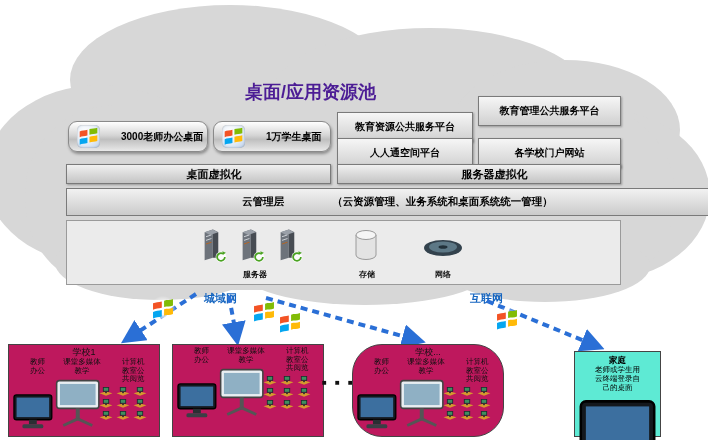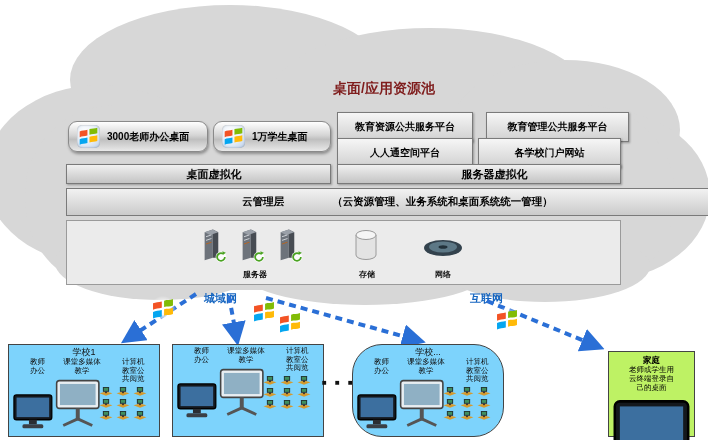--- a/index.html
+++ b/index.html
@@ -4,27 +4,27 @@
 <style>
   * { margin:0; padding:0; box-sizing:border-box; }
   html,body { width:708px; height:440px; }
   body { font-family:"Liberation Sans","DejaVu Sans",sans-serif; background:#fff; overflow:hidden; }
   #stage { position:relative; width:708px; height:440px; background:#fff; }
 
   
   .puff { position:absolute; background:#d7d7d7; border-radius:50%; }
   .cloud-body { position:absolute; background:#d7d7d7; border-radius:90px; }
 
-  .diagram-title { position:absolute; left:245px; top:80px; width:190px; text-align:right;
-    font-size:14px; font-weight:bold; color:#7f1d1d; }
+  .diagram-title { position:absolute; left:245px; top:80px; width:190px; text-align:left;
+    font-size:18px; font-weight:bold; color:#4c1d95; }
 
   
   .pool-box { position:absolute; height:31px; border:1px solid #8a8a8a; border-radius:9px;
     background:linear-gradient(#ffffff,#d6d6d6 45%,#bfbfbf 60%,#e9e9e9);
-    display:flex; align-items:center; gap:7px; padding:0 8px;
+    display:flex; align-items:center; gap:21px; padding:0 8px;
     box-shadow:1px 2px 3px rgba(0,0,0,.35); }
   .pool-label { font-weight:bold; font-size:10px; white-space:nowrap; }
   .win-badge { width:23px; height:23px; border-radius:5px; flex:0 0 auto;
     background:radial-gradient(circle at 35% 30%, #ffffff, #e4edf8 55%, #b9cde8);
     box-shadow:inset 0 0 2px rgba(0,0,0,.35); display:flex; align-items:center; justify-content:center; }
   .win-badge svg { width:19px; height:19px; }
 
   
   .platform-box { position:absolute; height:30px; border:1px solid #7a7a7a;
     background:linear-gradient(#f6f6f6,#d0d0d0); display:flex; align-items:center; justify-content:center;
@@ -49,39 +49,39 @@
   .net-label { position:absolute; font-size:11px; font-weight:bold; color:#1565c0; }
 
   .arrows { position:absolute; left:0; top:284px; }
 
   .win-float { position:absolute; width:26px; height:26px;
     background:radial-gradient(circle, rgba(255,255,255,.95) 30%, rgba(255,255,255,0) 72%);
     border-radius:50%; display:flex; align-items:center; justify-content:center; }
   .win-float svg { width:22px; height:22px; }
 
   
-  .school-box { position:absolute; width:152px; height:93px; background:#7dd3fc;
+  .school-box { position:absolute; width:152px; height:93px; background:#be185d;
     border:1px solid #444; padding:2px 3px; }
   .school-title { text-align:center; font-size:9px; line-height:11px; color:#111; }
   .school-cols { display:flex; height:78px; }
   .sc { display:flex; flex-direction:column; align-items:center; font-size:7.5px;
     line-height:8.5px; text-align:center; color:#111; }
   .sc-1 { width:29%; } .sc-2 { width:33%; } .sc-3 { width:38%; }
   .pre { white-space:pre-line;margin-left:9px; }
   .monitor-lg svg { width:30px; height:26px; margin-top:12px; }
   .board svg { width:32px; height:34px; margin-top:2px; }
   .pc-grid { margin-top:2px; margin-left:-12px; display:grid;
     grid-template-columns:repeat(3,17px); grid-auto-rows:12px; }
   .pc-grid svg { width:16px; height:11px; }
 
   .ellipsis { position:absolute; left:322px; top:378px; font-size:8px; font-weight:bold;
     letter-spacing:3px; color:#111; }
 
   .home-box { position:absolute; left:574px; top:351px; width:87px; height:86px;
-    background:#bef264; border:1px solid #444; padding:3px 2px; text-align:center;margin-left:34px; }
+    background:#5eead4; border:1px solid #444; padding:3px 2px; text-align:center; }
   .home-title { font-size:8.5px; font-weight:bold; line-height:10px; }
   .home-desc { font-size:7.5px; line-height:9px; white-space:pre-line; }
   .home-box .monitor-sm svg { width:26px; height:22px; margin-top:2px; }
 </style>
 </head>
 <body>
 
 <div id="stage">
 
   <div>
@@ -115,21 +115,21 @@
           <path d="M2.8,6.8 C5.2,5.4 7.8,6.1 10.9,5.0 L10.9,10.9 C7.8,12.0 5.2,11.3 2.8,12.7 Z" fill="#f35325"></path>
           <path d="M13.0,4.3 C15.8,3.3 18.6,4.0 21.2,2.8 L21.2,8.7 C18.6,9.9 15.8,9.2 13.0,10.2 Z" fill="#81bc06"></path>
           <path d="M2.8,14.8 C5.2,13.4 7.8,14.1 10.9,13.0 L10.9,18.9 C7.8,20.0 5.2,19.3 2.8,20.7 Z" fill="#05a6f0"></path>
           <path d="M13.0,12.3 C15.8,11.3 18.6,12.0 21.2,10.8 L21.2,16.7 C18.6,17.9 15.8,17.2 13.0,18.2 Z" fill="#ffba08"></path>
         </svg>
       </span>
     <span class="pool-label">1万学生桌面</span>
   </div>
 
   <div class="platform-box" style="left:337px;top:112px;width:136px;">教育资源公共服务平台</div>
-  <div class="platform-box" style="left:478px;top:112px;width:143px;margin-left:8px;">教育管理公共服务平台</div>
+  <div class="platform-box" style="left:478px;top:96px;width:143px;">教育管理公共服务平台</div>
   <div class="platform-box" style="left:337px;top:138px;width:136px;">人人通空间平台</div>
   <div class="platform-box" style="left:478px;top:138px;width:143px;">各学校门户网站</div>
 
   <div class="virt-bar" style="left:66px;top:164px;width:265px;">桌面虚拟化</div>
   <div class="virt-bar" style="left:337px;top:164px;width:284px;">服务器虚拟化</div>
 
   <div class="mgmt-bar">
     <span>云管理层</span>
     <span>（云资源管理、业务系统和桌面系统统一管理）</span>
   </div>

